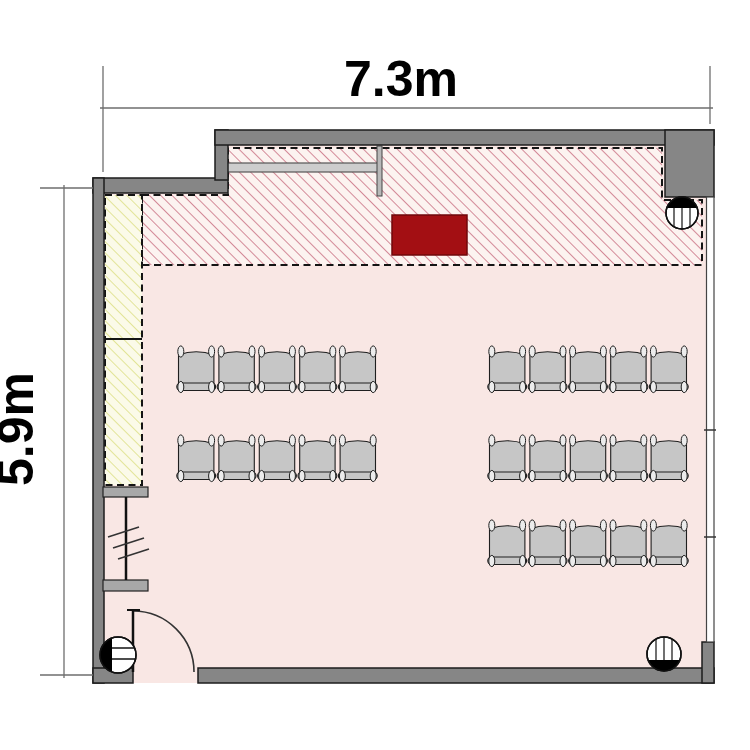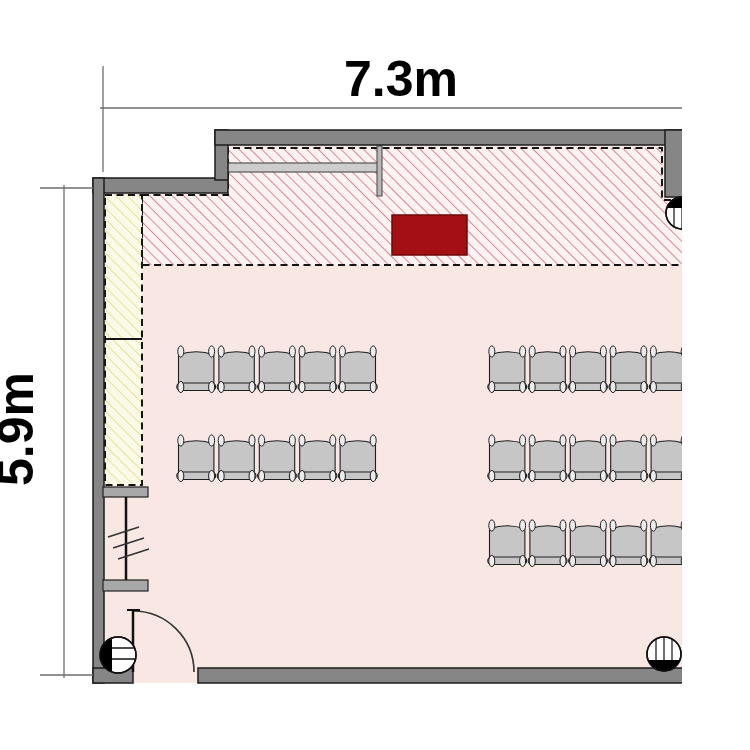--- a/index.html
+++ b/index.html
@@ -1,16 +1,16 @@
 <!DOCTYPE html>
 <html><head>
 <meta charset="utf-8">
 <style>
   html,body{margin:0;padding:0;background:#ffffff;}
-  .plan-wrap{position:relative;width:682px;height:750px;background:#ffffff;overflow:hidden;
+  .plan-wrap{position:relative;width:750px;height:750px;background:#ffffff;overflow:hidden;
              font-family:"Liberation Sans", sans-serif;}
   svg{display:block;}
   text.dim-label{font-family:"Liberation Sans", sans-serif;font-weight:bold;font-size:50px;fill:#000;}
 </style>
 </head>
 <body>
 
 <div class="plan-wrap">
 <svg width="750" height="750" viewBox="0 0 750 750">
   <defs>

